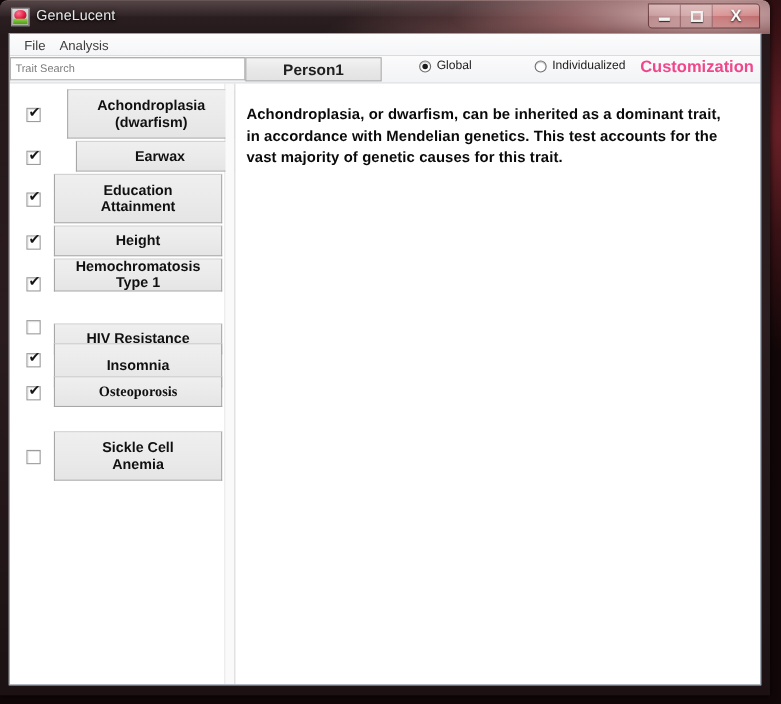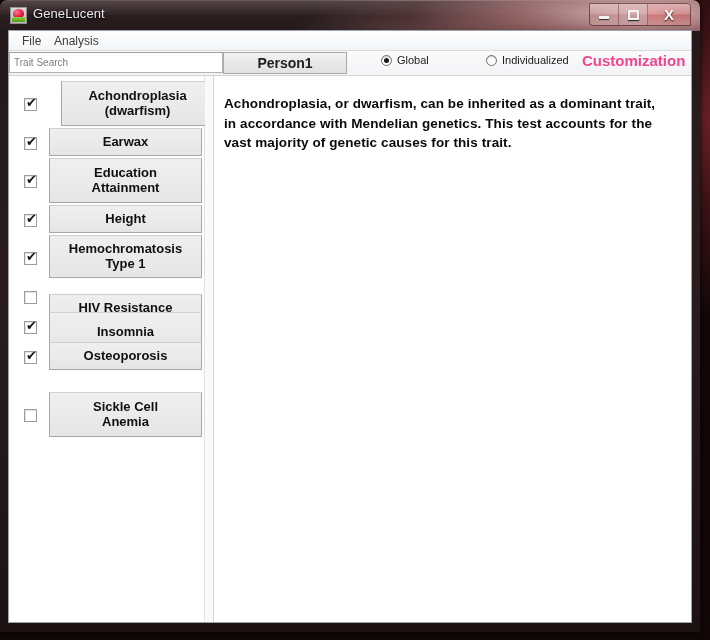--- a/index.html
+++ b/index.html
@@ -389,21 +389,21 @@
               <span class="tick">✔</span>
             </div>
             <div class="trait-button" style="top: 0px; height: 45px; margin-left: 12px;">
               <span>Achondroplasia<br>(dwarfism)</span>
             </div>
           </div>
           <div class="trait-row" style="top: 52px; height: 30px;">
             <div class="trait-check" style="top: 9px;">
               <span class="tick">✔</span>
             </div>
-            <div class="trait-button" style="top: 0px; height: 28px;">
+            <div class="trait-button" style="top: 0px; height: 28px; margin-left: 20px;">
               <span>Earwax</span>
             </div>
           </div>
           <div class="trait-row" style="top: 82px; height: 47px;">
             <div class="trait-check" style="top: 17px;">
               <span class="tick">✔</span>
             </div>
             <div class="trait-button" style="top: 0px; height: 45px; text-align: center;">
               <span>Education<br>Attainment</span>
             </div>
@@ -413,21 +413,21 @@
               <span class="tick">✔</span>
             </div>
             <div class="trait-button" style="top: 0px; height: 28px;">
               <span>Height</span>
             </div>
           </div>
           <div class="trait-row" style="top: 159px; height: 47px;">
             <div class="trait-check" style="top: 17px;">
               <span class="tick">✔</span>
             </div>
-            <div class="trait-button" style="top: 0px; height: 43px;">
+            <div class="trait-button" style="top: 0px; height: 30px;">
               <span>Hemochromatosis<br>Type 1</span>
             </div>
           </div>
           <div class="trait-row" style="top: 206px; height: 30px;">
             <div class="trait-check" style="top: 9px;"></div>
             <div class="trait-button" style="top: 0px; height: 28px; margin-top: 12px;">
               <span>HIV Resistance</span>
             </div>
           </div>
           <div class="trait-row" style="top: 236px; height: 30px;">
@@ -435,21 +435,21 @@
               <span class="tick">✔</span>
             </div>
             <div class="trait-button" style="top: 0px; height: 40px;">
               <span>Insomnia</span>
             </div>
           </div>
           <div class="trait-row" style="top: 266px; height: 30px;">
             <div class="trait-check" style="top: 9px;">
               <span class="tick">✔</span>
             </div>
-            <div class="trait-button" style="top: 0px; height: 28px;">
+            <div class="trait-button" style="top: 0px; height: 28px; font-family: Liberation Serif, serif;">
               <span>Osteoporosis</span>
             </div>
           </div>
           <div class="trait-row" style="top: 296px; height: 47px; margin-top: 20px;">
             <div class="trait-check" style="top: 17px;"></div>
             <div class="trait-button" style="top: 0px; height: 45px;">
               <span>Sickle Cell<br>Anemia</span>
             </div>
           </div>
         </div>

